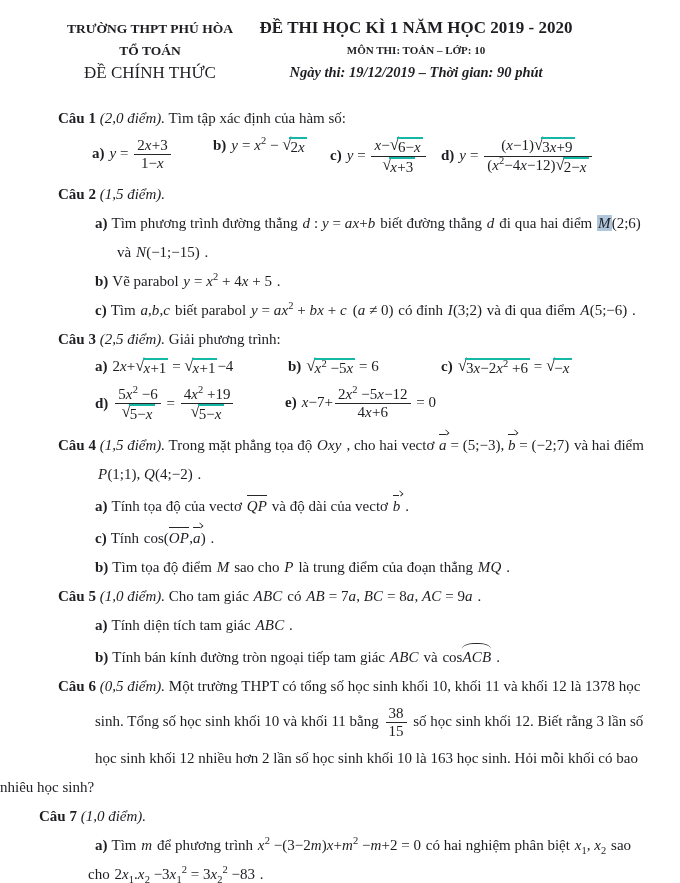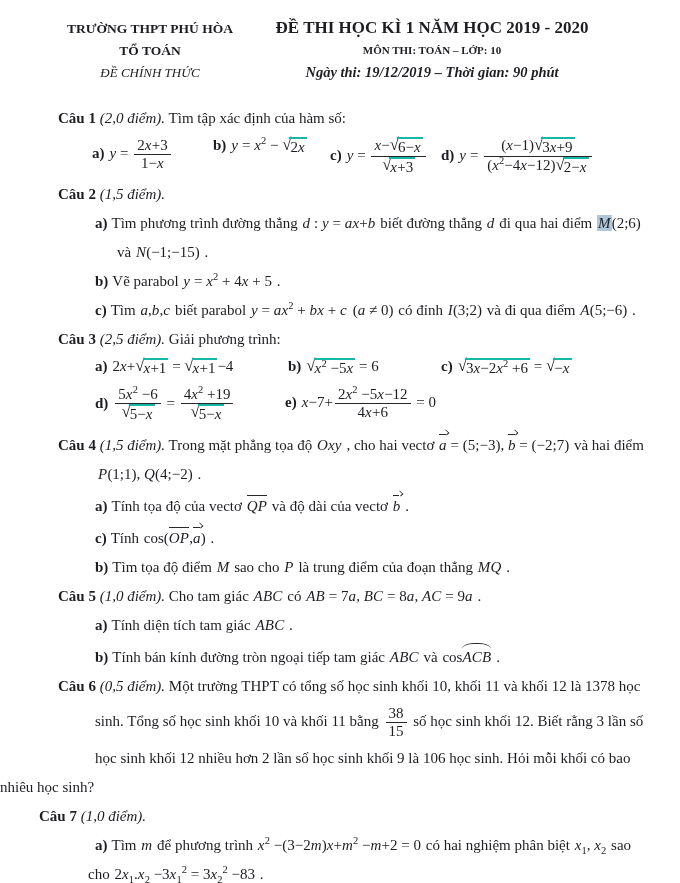--- a/index.html
+++ b/index.html
@@ -1,23 +1,23 @@
 <!DOCTYPE html>
 <html><head>
 <meta charset="utf-8">
 <style>
   html,body{margin:0;padding:0;background:#fff;}
   .page{position:relative;width:680px;height:883px;overflow:hidden;background:#fff;
         font-family:"Liberation Serif","DejaVu Serif",serif;font-size:15px;color:#1d1d22;}
   
   .hdr{position:relative;height:78px;padding-top:18px;}
   .hdr-left{position:absolute;left:0;top:18px;width:300px;text-align:center;}
-  .hdr-right{position:absolute;left:252px;top:16px;width:360px;text-align:center;}
+  .hdr-right{position:absolute;left:236px;top:16px;width:360px;text-align:center;}
   .hl1,.hl2{font-weight:bold;font-size:13.5px;line-height:22px;}
-  .hl3{font-size:13px;line-height:22px;font-style:italic;}
+  .hl3{font-size:17px;line-height:22px;}
   .hr1{font-weight:bold;font-size:17px;line-height:23px;}
   .hr2{font-weight:bold;font-size:11px;line-height:22px;}
   .hr3{font-weight:bold;font-style:italic;font-size:14.5px;line-height:23px;}
   
   #qs{margin-top:12px;}
   .question{margin:0;}
   .ln{white-space:nowrap;line-height:21px;margin-bottom:8px;}
   .row{position:relative;margin:0 0 8px 0;}
   .col{position:absolute;top:0;white-space:nowrap;}
   .bold{font-weight:bold;}
@@ -158,21 +158,21 @@
         <div class="ln" style="padding-left: 58px;"><span class="bold">Câu 5 </span><span class="itpts">(1,0 điểm).</span><span class="txt"> Cho tam giác </span><span class="math"><i>A</i><i>B</i><i>C</i></span><span class="txt"> có </span><span class="math"><i>A</i><i>B</i> = 7<i>a</i>, <i>B</i><i>C</i> = 8<i>a</i>, <i>A</i><i>C</i> = 9<i>a</i></span><span class="txt"> .</span></div>
         <div class="ln" style="padding-left: 95px;"><span class="blet">a)</span><span class="txt">Tính diện tích tam giác </span><span class="math"><i>A</i><i>B</i><i>C</i></span><span class="txt"> .</span></div>
         <div class="ln" style="padding-left: 95px;"><span class="blet">b)</span><span class="txt">Tính bán kính đường tròn ngoại tiếp tam giác </span><span class="math"><i>A</i><i>B</i><i>C</i></span><span class="txt"> và </span><span class="math"><span class="rm">cos</span><span class="hat"><span class="cap"></span><i>A</i><i>C</i><i>B</i></span></span><span class="txt"> .</span></div>
       </div>
       <div class="question">
         <div class="ln" style="padding-left: 58px;"><span class="bold">Câu 6 </span><span class="itpts">(0,5 điểm).</span><span class="txt"> Một trường THPT có tổng số học sinh khối 10, khối 11 và khối 12 là 1378 học</span></div>
         <div class="ln" style="padding-left: 95px;"><span class="txt">sinh. Tổng số học sinh khối 10 và khối 11 bằng </span><span class="math"><span class="frac">
               <span class="fn">38</span>
               <span class="fd">15</span>
             </span></span><span class="txt"> số học sinh khối 12. Biết rằng 3 lần số</span></div>
-        <div class="ln" style="padding-left: 95px;"><span class="txt">học sinh khối 12 nhiều hơn 2 lần số học sinh khối 9 là 106 học sinh. Hỏi mỗi khối có bao</span></div>
+        <div class="ln" style="padding-left: 95px;"><span class="txt">học sinh khối 12 nhiều hơn 2 lần số học sinh khối 10 là 163 học sinh. Hỏi mỗi khối có bao</span></div>
         <div class="ln" style=""><span class="txt">nhiêu học sinh?</span></div>
       </div>
       <div class="question">
         <div class="ln" style="padding-left: 39px;"><span class="bold">Câu 7 </span><span class="itpts">(1,0 điểm).</span></div>
         <div class="ln" style="padding-left: 95px;"><span class="blet">a)</span><span class="txt">Tìm </span><span class="math"><i>m</i></span><span class="txt"> để phương trình </span><span class="math"><i>x</i><sup>2</sup> −(3−2<i>m</i>)<i>x</i>+<i>m</i><sup>2</sup> −<i>m</i>+2 = 0</span><span class="txt"> có hai nghiệm phân biệt </span><span class="math"><i>x</i><sub>1</sub>, <i>x</i><sub>2</sub></span><span class="txt"> sao</span></div>
         <div class="ln" style="padding-left: 88px;"><span class="txt">cho </span><span class="math">2<i>x</i><sub>1</sub>.<i>x</i><sub>2</sub> −3<i>x</i><sub>1</sub><sup>2</sup> = 3<i>x</i><sub>2</sub><sup>2</sup> −83</span><span class="txt"> .</span></div>
       </div>
     </div>
 
 </div>

